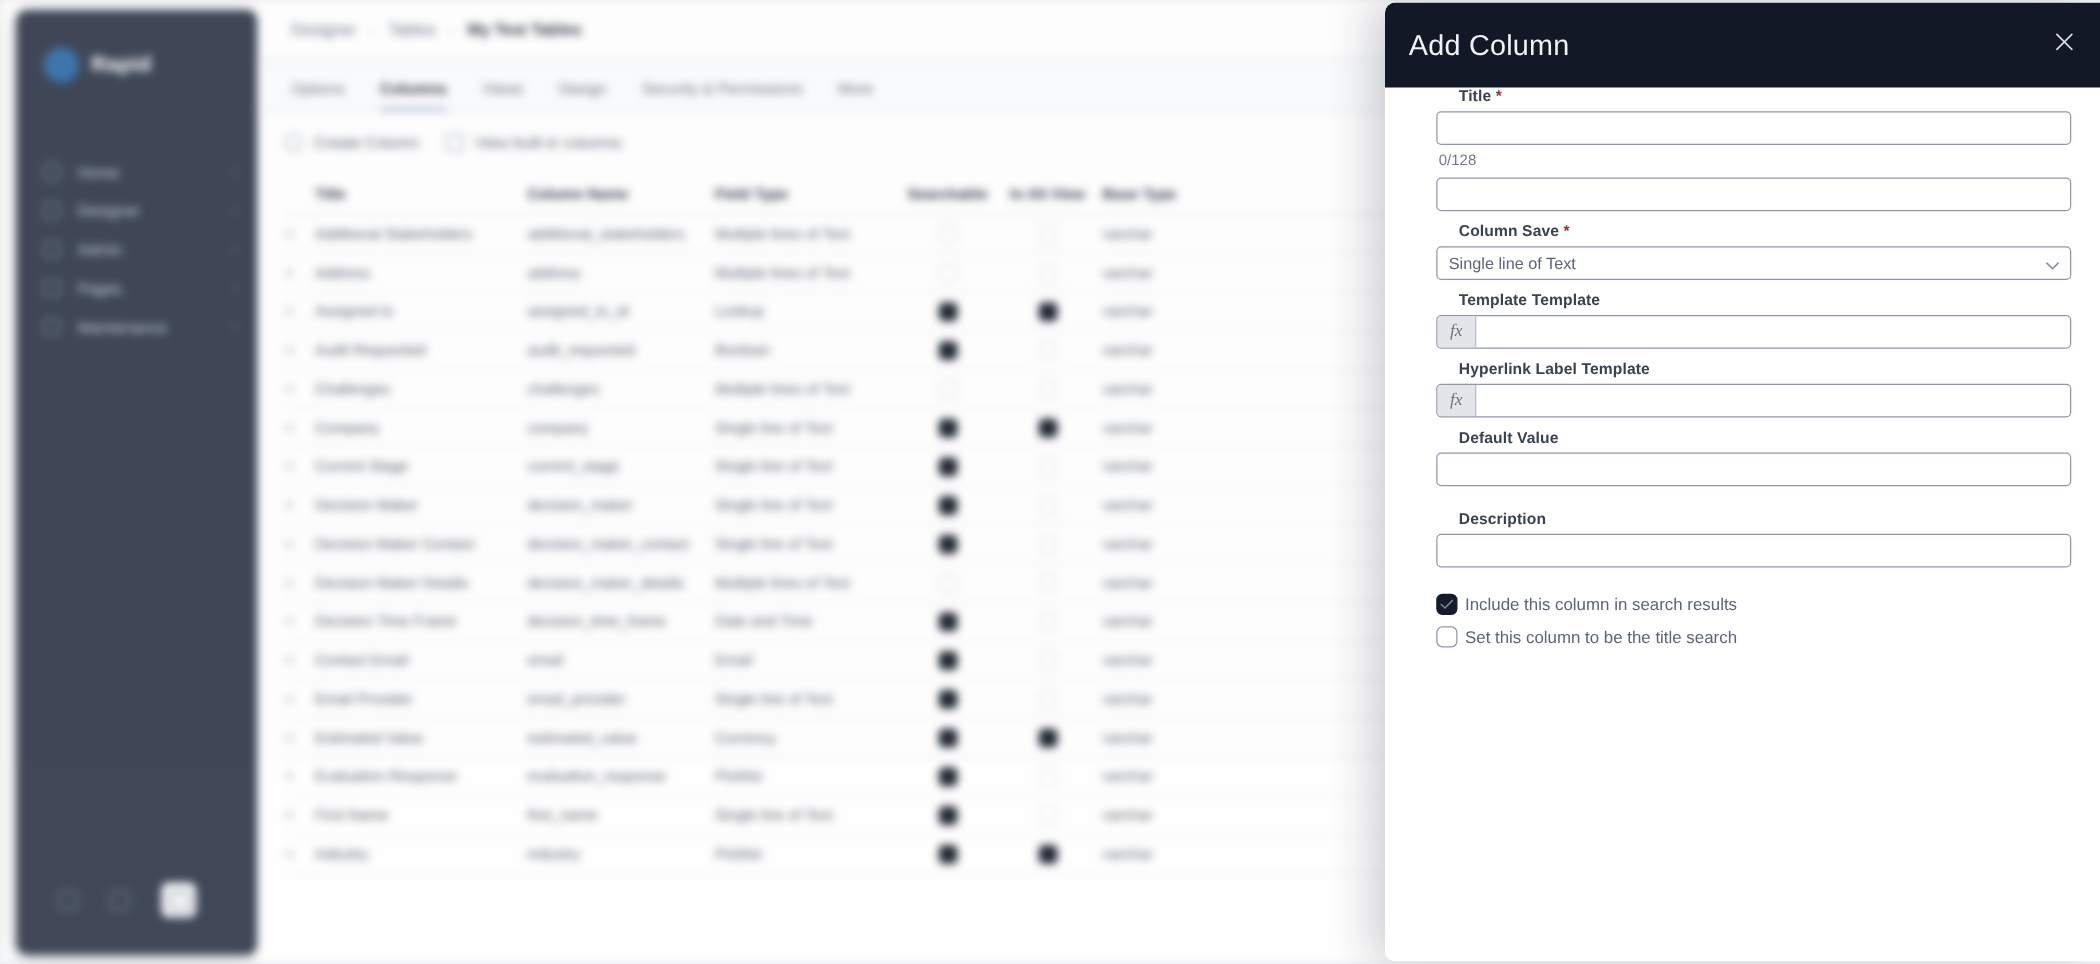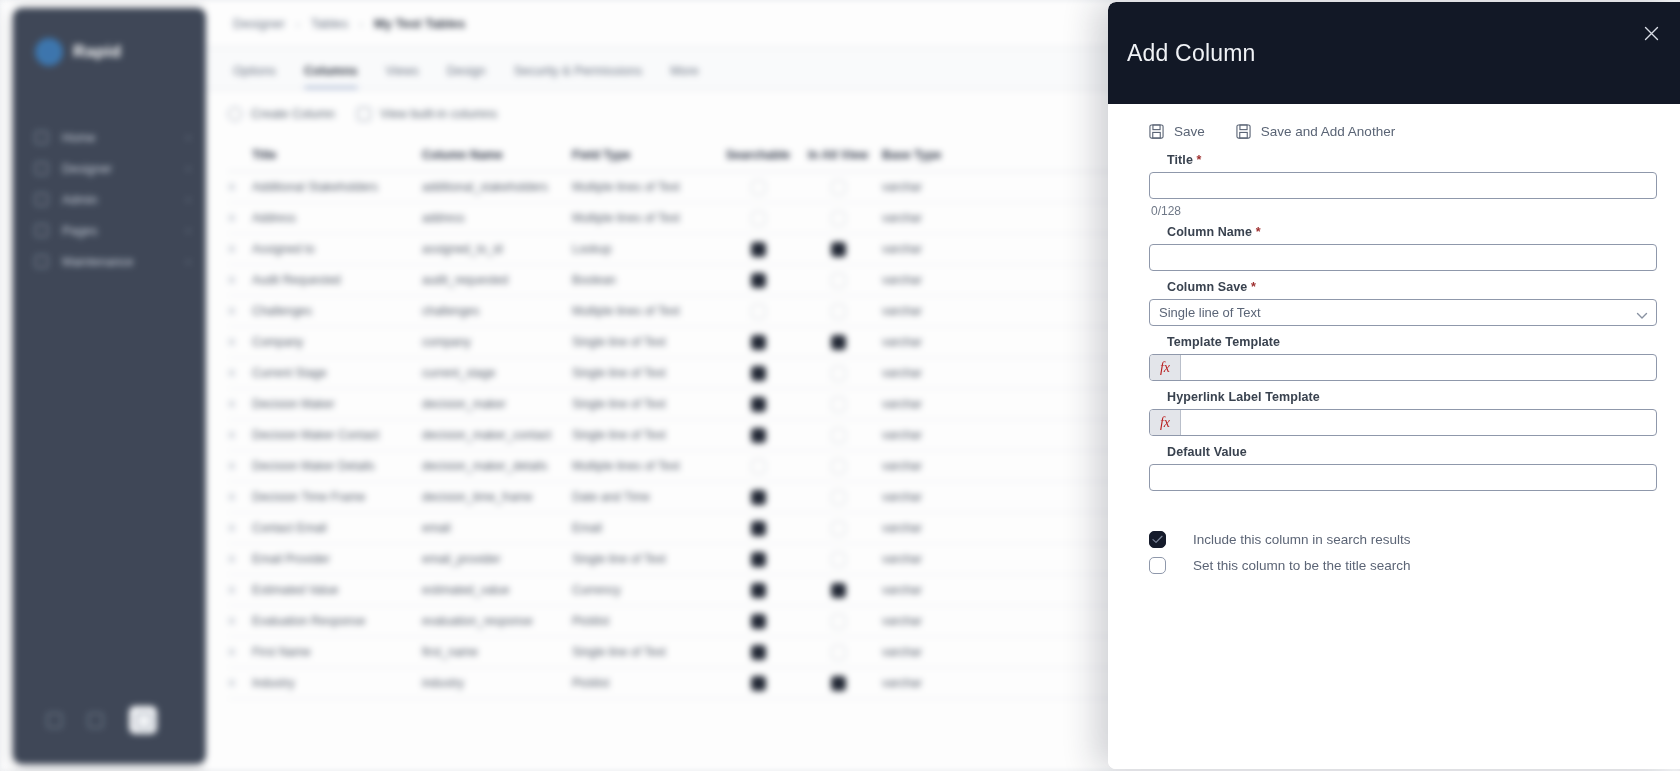--- a/index.html
+++ b/index.html
@@ -230,21 +230,21 @@
     height: 767px;
     background: #ffffff;
     border-radius: 8px 0 0 8px;
     box-shadow: -12px 0 34px rgba(25,32,48,.20);
     overflow: hidden;
     display: flex;
     flex-direction: column;
   }
   .panel-head {
     position: relative;
-    height: 102px;
+    height: 68px;
     background: #121826;
     flex: none;
     display: flex;
     align-items: center;
     border-radius: 8px 0 0 0;
   }
   .panel-title {
     color: #f0f2f6;
     font-size: 23px;
     font-weight: 400;
@@ -350,40 +350,40 @@
   .fxbtn {
     width: 31px;
     background: #e3e5ea;
     border-right: 1px solid #b9bfca;
     display: flex;
     align-items: center;
     justify-content: center;
     font-family: "Liberation Serif", serif;
     font-style: italic;
     font-size: 14px;
-    color: #b91c1c;
+    color: #737373;
     cursor: pointer;
     flex: none;
   }
   .fxinp {
     flex: 1;
     border: none;
     outline: none;
     font-family: "Liberation Sans", sans-serif;
     font-size: 13px;
     color: #2a3242;
     padding: 0 9px;
     background: transparent;
   }
 
   .checks { padding: 16px 0 0 18px; }
   .crow {
     display: flex;
     align-items: center;
-    gap: 27px;
+    gap: 6px;
     height: 26px;
     cursor: pointer;
   }
   .cbox {
     width: 17px; height: 17px;
     border-radius: 5px;
     border: 1.6px solid #8f98ab;
     background: #fff;
     flex: none;
     display: flex;
@@ -654,53 +654,31 @@
       <div class="panel-title">Add Column</div>
       <div class="panel-close">
         <svg width="15" height="15" viewBox="0 0 15 15">
           <path d="M1.5 1.5 L13.5 13.5 M13.5 1.5 L1.5 13.5" stroke="#d9dde6" stroke-width="1.35" fill="none" stroke-linecap="round"></path>
         </svg>
       </div>
     </div>
 
     <div class="panel-body">
 
-      <div class="savebar">
-        <span class="sv">
-          <svg width="15" height="15" viewBox="0 0 16 16">
-            <rect x="1" y="1" width="14" height="14" rx="1.6" fill="none" stroke="#5a6475" stroke-width="1.2"></rect>
-            <rect x="4.2" y="1" width="7.6" height="5" fill="none" stroke="#5a6475" stroke-width="1.2"></rect>
-            <rect x="4" y="9" width="8" height="6" fill="none" stroke="#5a6475" stroke-width="1.2"></rect>
-          </svg>
-          <span>Save</span>
-        </span>
-        <span class="sv">
-          <svg width="15" height="15" viewBox="0 0 16 16">
-            <rect x="1" y="1" width="14" height="14" rx="1.6" fill="none" stroke="#5a6475" stroke-width="1.2"></rect>
-            <rect x="4.2" y="1" width="7.6" height="5" fill="none" stroke="#5a6475" stroke-width="1.2"></rect>
-            <rect x="4" y="9" width="8" height="6" fill="none" stroke="#5a6475" stroke-width="1.2"></rect>
-          </svg>
-          <span>Save and Add Another</span>
-        </span>
-      </div>
 
       <div class="field">
         <label class="flabel">
           <span>Title</span>
           <span class="req">*</span>
         </label>
         <input class="inp" type="text" value="" style="">
         <div class="counter">0/128</div>
       </div>
 
       <div class="field">
-        <label class="flabel">
-          <span>Column Name</span>
-          <span class="req">*</span>
-        </label>
         <input class="inp" type="text" value="" style="">
       </div>
 
       <div class="gap"></div>
 
       <div class="field">
         <label class="flabel">
           <span>Column Save</span>
           <span class="req">*</span>
         </label>
@@ -736,20 +714,24 @@
 
       <div class="gap"></div>
 
       <div class="field">
         <label class="flabel">Default Value</label>
         <input class="inp" type="text" value="" style="">
       </div>
 
       <div class="gap" style="height:19px"></div>
 
+      <div class="field">
+        <label class="flabel">Description</label>
+        <input class="inp" type="text" value="" style="">
+      </div>
 
       <div class="checks">
         <div class="crow">
           <span class="cbox on">
             <svg width="11" height="9" viewBox="0 0 11 9">
               <path d="M1 4.6 L4 7.4 L10 1.3" fill="none" stroke="#7a8398" stroke-width="1.25" stroke-linecap="round" stroke-linejoin="round"></path>
             </svg>
           </span>
           <span class="clabel">Include this column in search results</span>
         </div>

